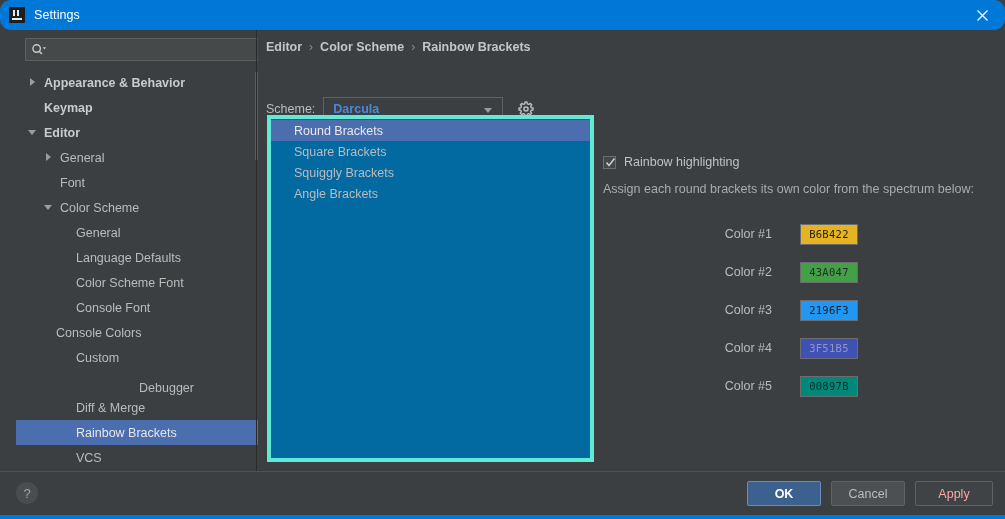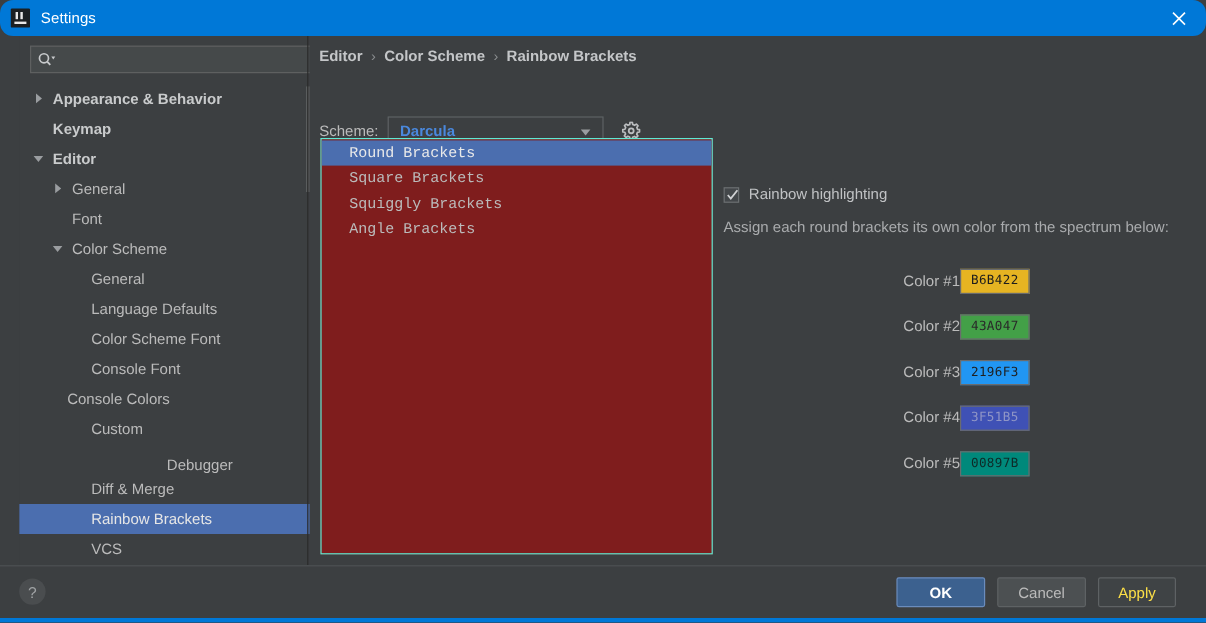--- a/index.html
+++ b/index.html
@@ -222,25 +222,24 @@
     width: 18px; height: 18px;
     cursor: pointer;
     display: flex; align-items: center; justify-content: center;
   }
 
   
   .list-panel {
     position: absolute;
     left: 9px; top: 85px;
     width: 327px; height: 347px;
-    background: #7f1d1d;
-    border: 1px solid #5eead4;
+    background: #0369a1;
+    border: 4px solid #5eead4;
     box-sizing: border-box;
     overflow: hidden;
-    font-family: Liberation Mono, monospace;
   }
   .list-item {
     height: 21px;
     display: flex;
     align-items: center;
     padding-left: 23px;
     font-size: 12.5px;
     color: #bbbbbb;
     cursor: default;
   }
@@ -289,20 +288,21 @@
     width: 395px;
   }
   .color-row {
     height: 38px;
     display: flex;
     align-items: center;
   }
   .color-label {
     width: 197px;
     text-align: right;
+    padding-right: 28px;
     box-sizing: border-box;
     font-size: 12.5px;
     color: #bbbbbb;
   }
   .swatch {
     width: 58px; height: 21px;
     border: 1px solid #6a6c6e;
     box-sizing: border-box;
     display: flex;
     align-items: center;
@@ -353,22 +353,22 @@
   }
   .btn-ok {
     left: 747px; width: 74px;
     background: #3c618f;
     border: 1px solid #6a8cbd;
     color: #ffffff;
     font-weight: bold;
   }
   .btn-cancel { left: 831px; width: 74px; }
   .btn-apply {
-    left: 915px; width: 65px;
-    color: #fde047;
+    left: 915px; width: 78px;
+    color: #fca5a5;
     background: #3f4345;
   }
   .footer-strip {
     position: absolute;
     left: 0; top: 515px;
     width: 1005px; height: 4px;
     background: #0078d7;
   }
 </style>
 </head>

